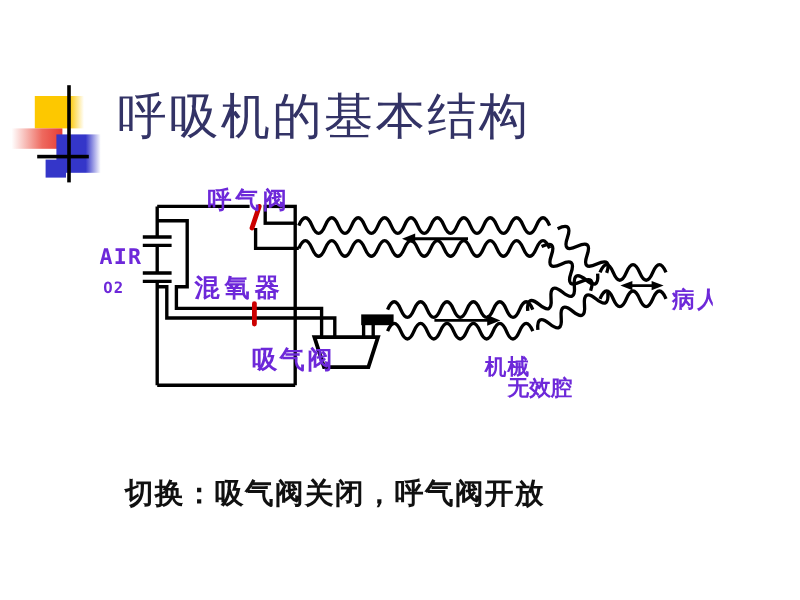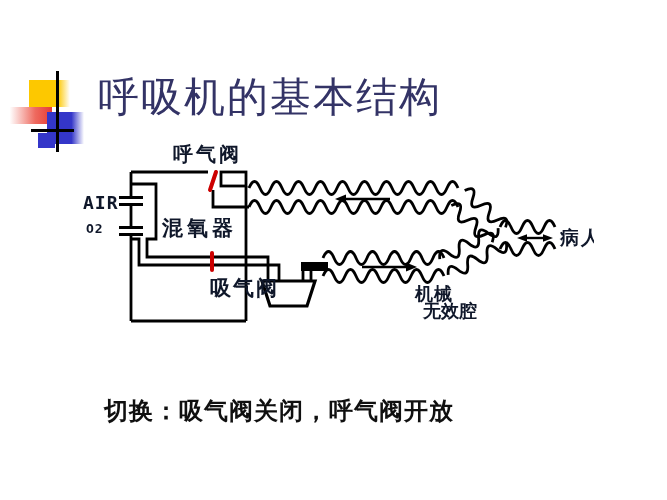--- a/index.html
+++ b/index.html
@@ -13,27 +13,27 @@
     background:linear-gradient(to left,#e63c35 0%,#ee6a5f 40%,rgba(250,215,210,0.05) 100%);}
   .deco-blue{left:47px;top:112px;width:37px;height:32px;
     background:linear-gradient(to right,#3436c9 0%,#3436c9 66%,rgba(52,54,201,0) 100%);}
   .deco-blue-sm{left:38px;top:133px;width:17px;height:15px;background:#3436c9;}
   .deco-vline{left:56px;top:71px;width:3px;height:81px;background:#000;}
   .deco-hline{left:31px;top:129px;width:43px;height:3px;background:#000;}
   
   .title{position:absolute;left:98px;top:74px;font-family:"Liberation Serif","DejaVu Serif",serif;
          font-size:41px;line-height:46px;color:#333366;letter-spacing:2px;white-space:nowrap;}
   
-  .dl{position:absolute;color:#0f172a;font-weight:600;white-space:nowrap;}
+  .dl{position:absolute;color:#6d28d9;font-weight:600;white-space:nowrap;margin-top:12px;}
   .dl-exhalation{left:173px;top:141px;font-size:20px;letter-spacing:3px;}
   .dl-air{left:83px;top:192px;font-size:18px;font-family:"DejaVu Sans Mono",monospace;font-weight:700;letter-spacing:1px;}
   .dl-o2{left:86px;top:221px;font-size:13px;font-family:"DejaVu Sans Mono",monospace;font-weight:700;letter-spacing:1px;}
   .dl-mixer{left:162px;top:214px;font-size:21px;letter-spacing:4px;}
   .dl-inhalation{left:170px;top:274px;font-size:21px;letter-spacing:2px;padding-left:40px;}
-  .dl-dead1{left:415px;top:285px;font-size:18px;letter-spacing:1px;line-height:18px;}
+  .dl-dead1{left:404px;top:285px;font-size:18px;letter-spacing:1px;line-height:18px;}
   .dl-dead2{left:423px;top:302px;font-size:18px;letter-spacing:0px;line-height:18px;}
   .dl-patient{left:560px;top:225px;font-size:19px;letter-spacing:2px;}
   
   .note{position:absolute;left:104px;color:#101010;font-size:24px;font-weight:600;
         letter-spacing:1px;white-space:nowrap;margin-top:43px;}
   .note1{top:352px;}
   .note2{top:392px;}
   
   svg.art{position:absolute;left:0;top:0;}
   .k{stroke:#000;stroke-width:2.8;fill:none;}

